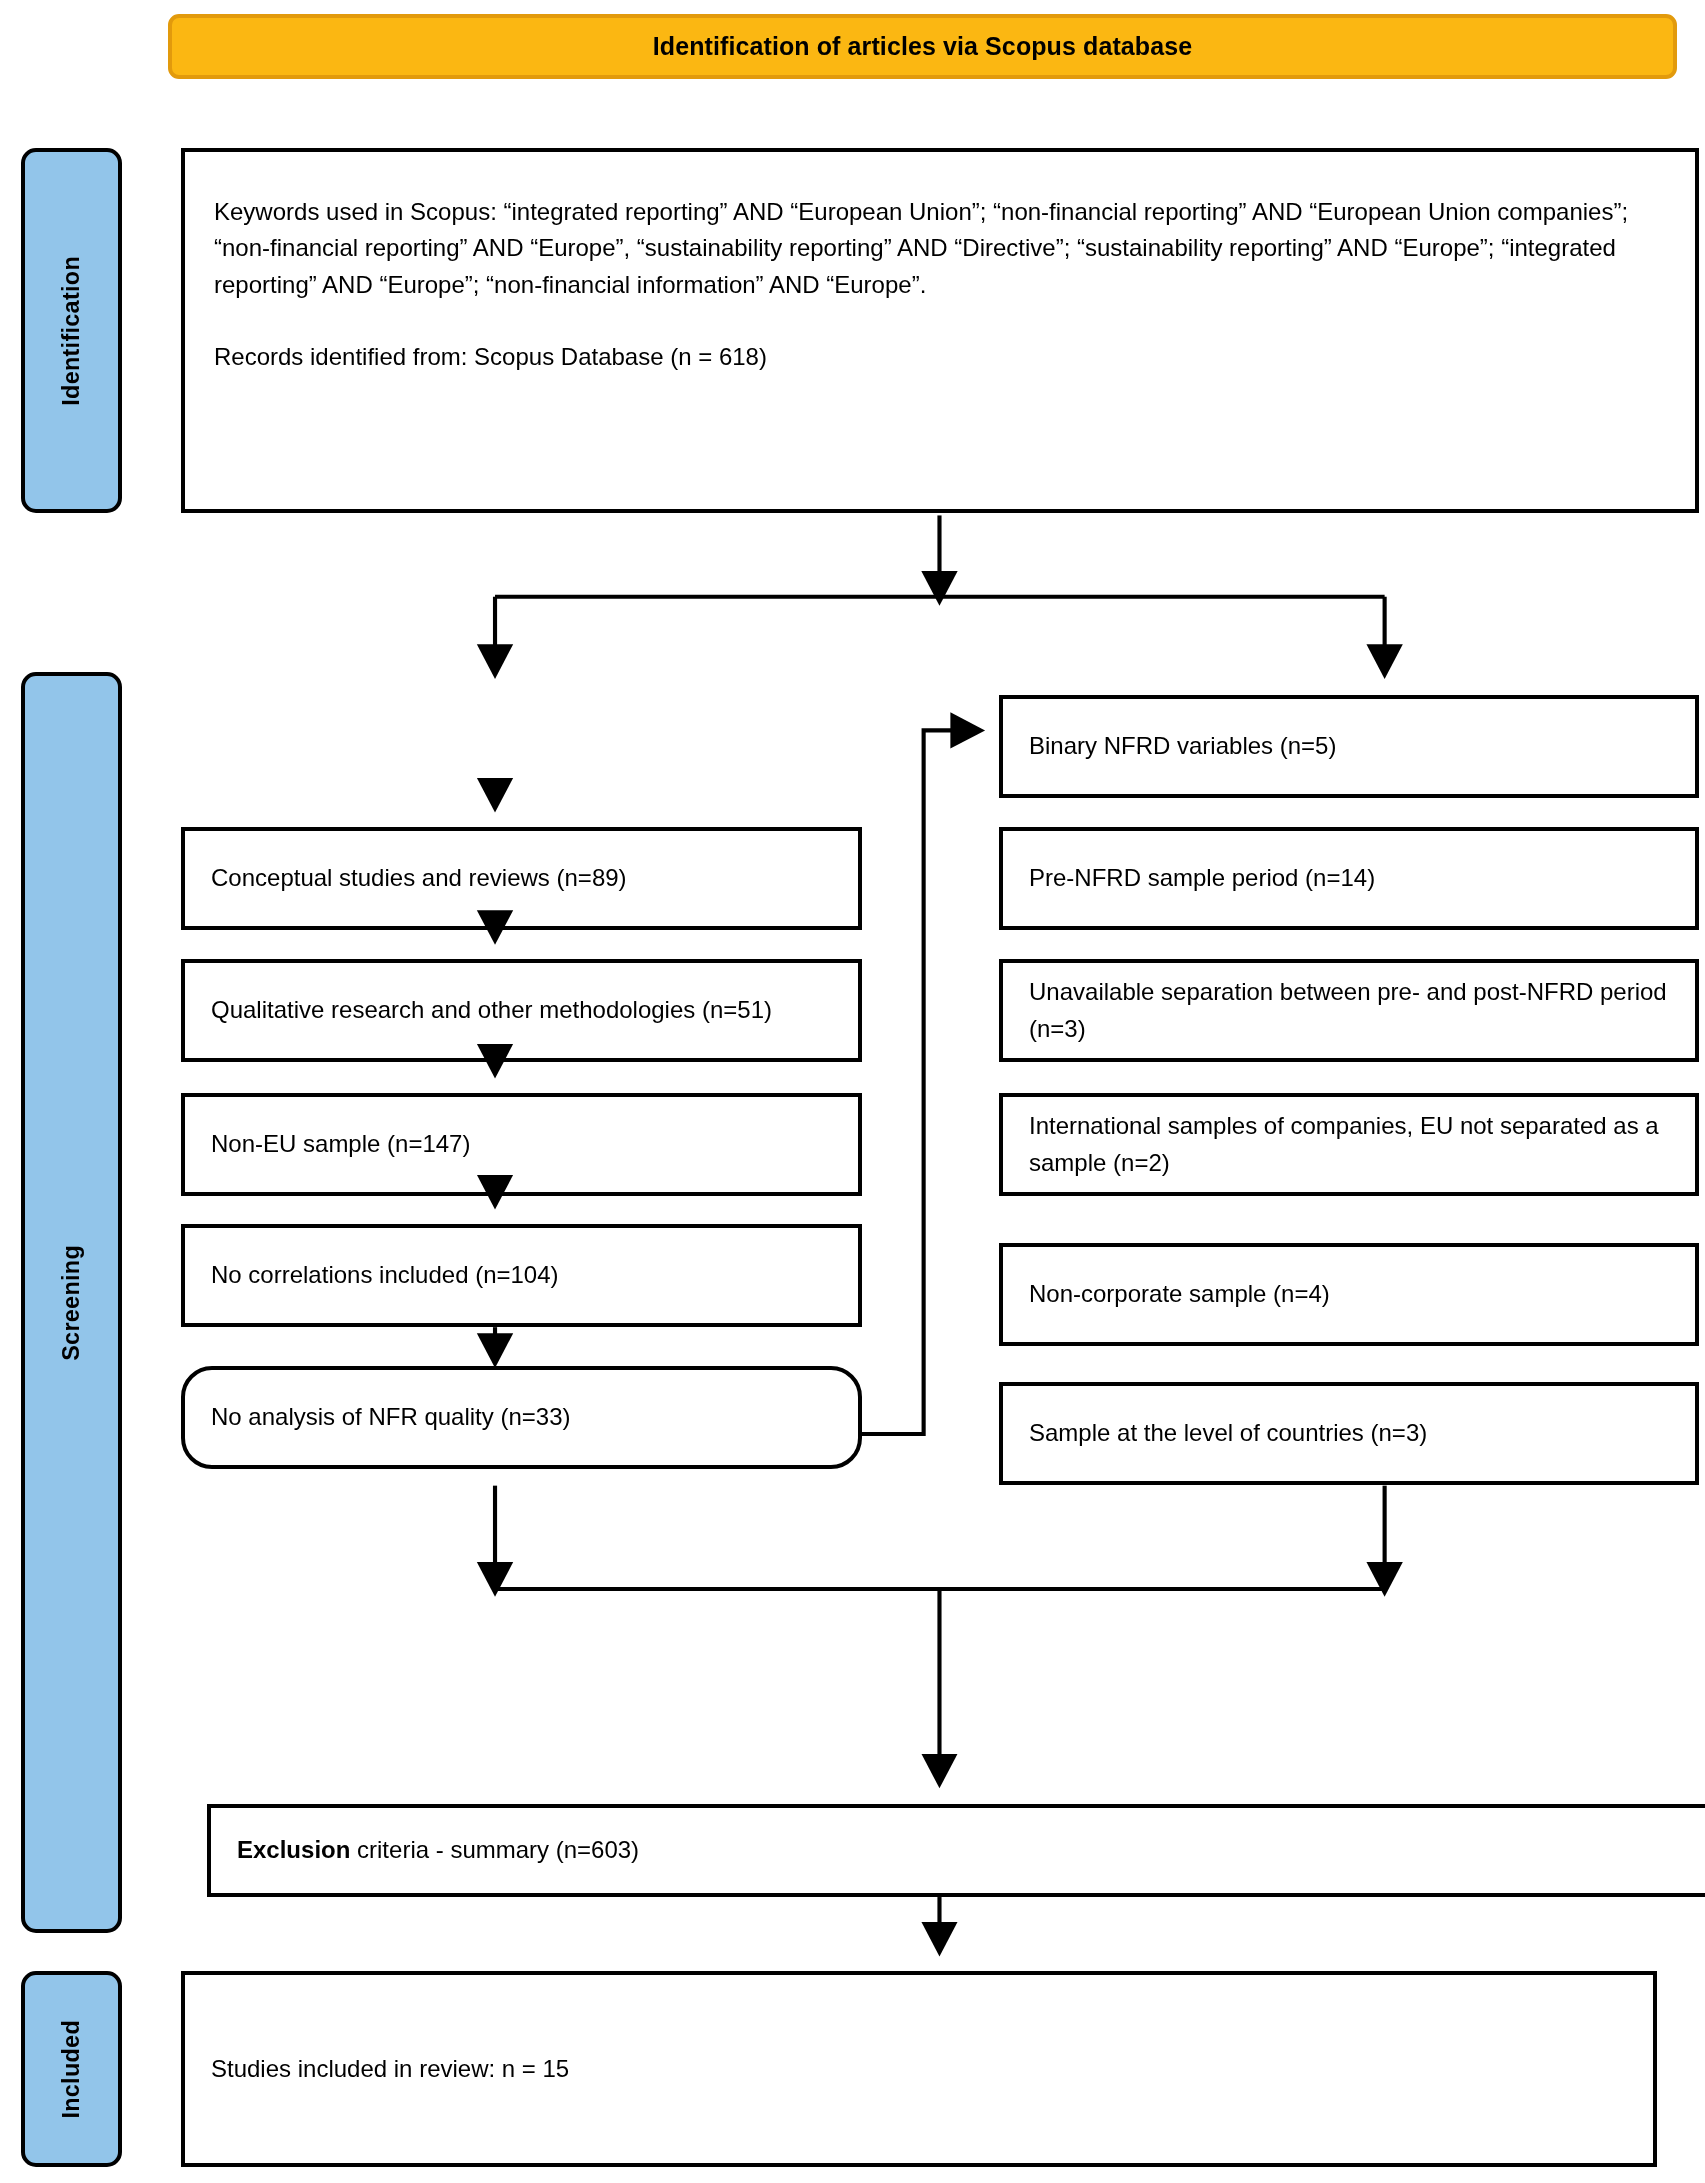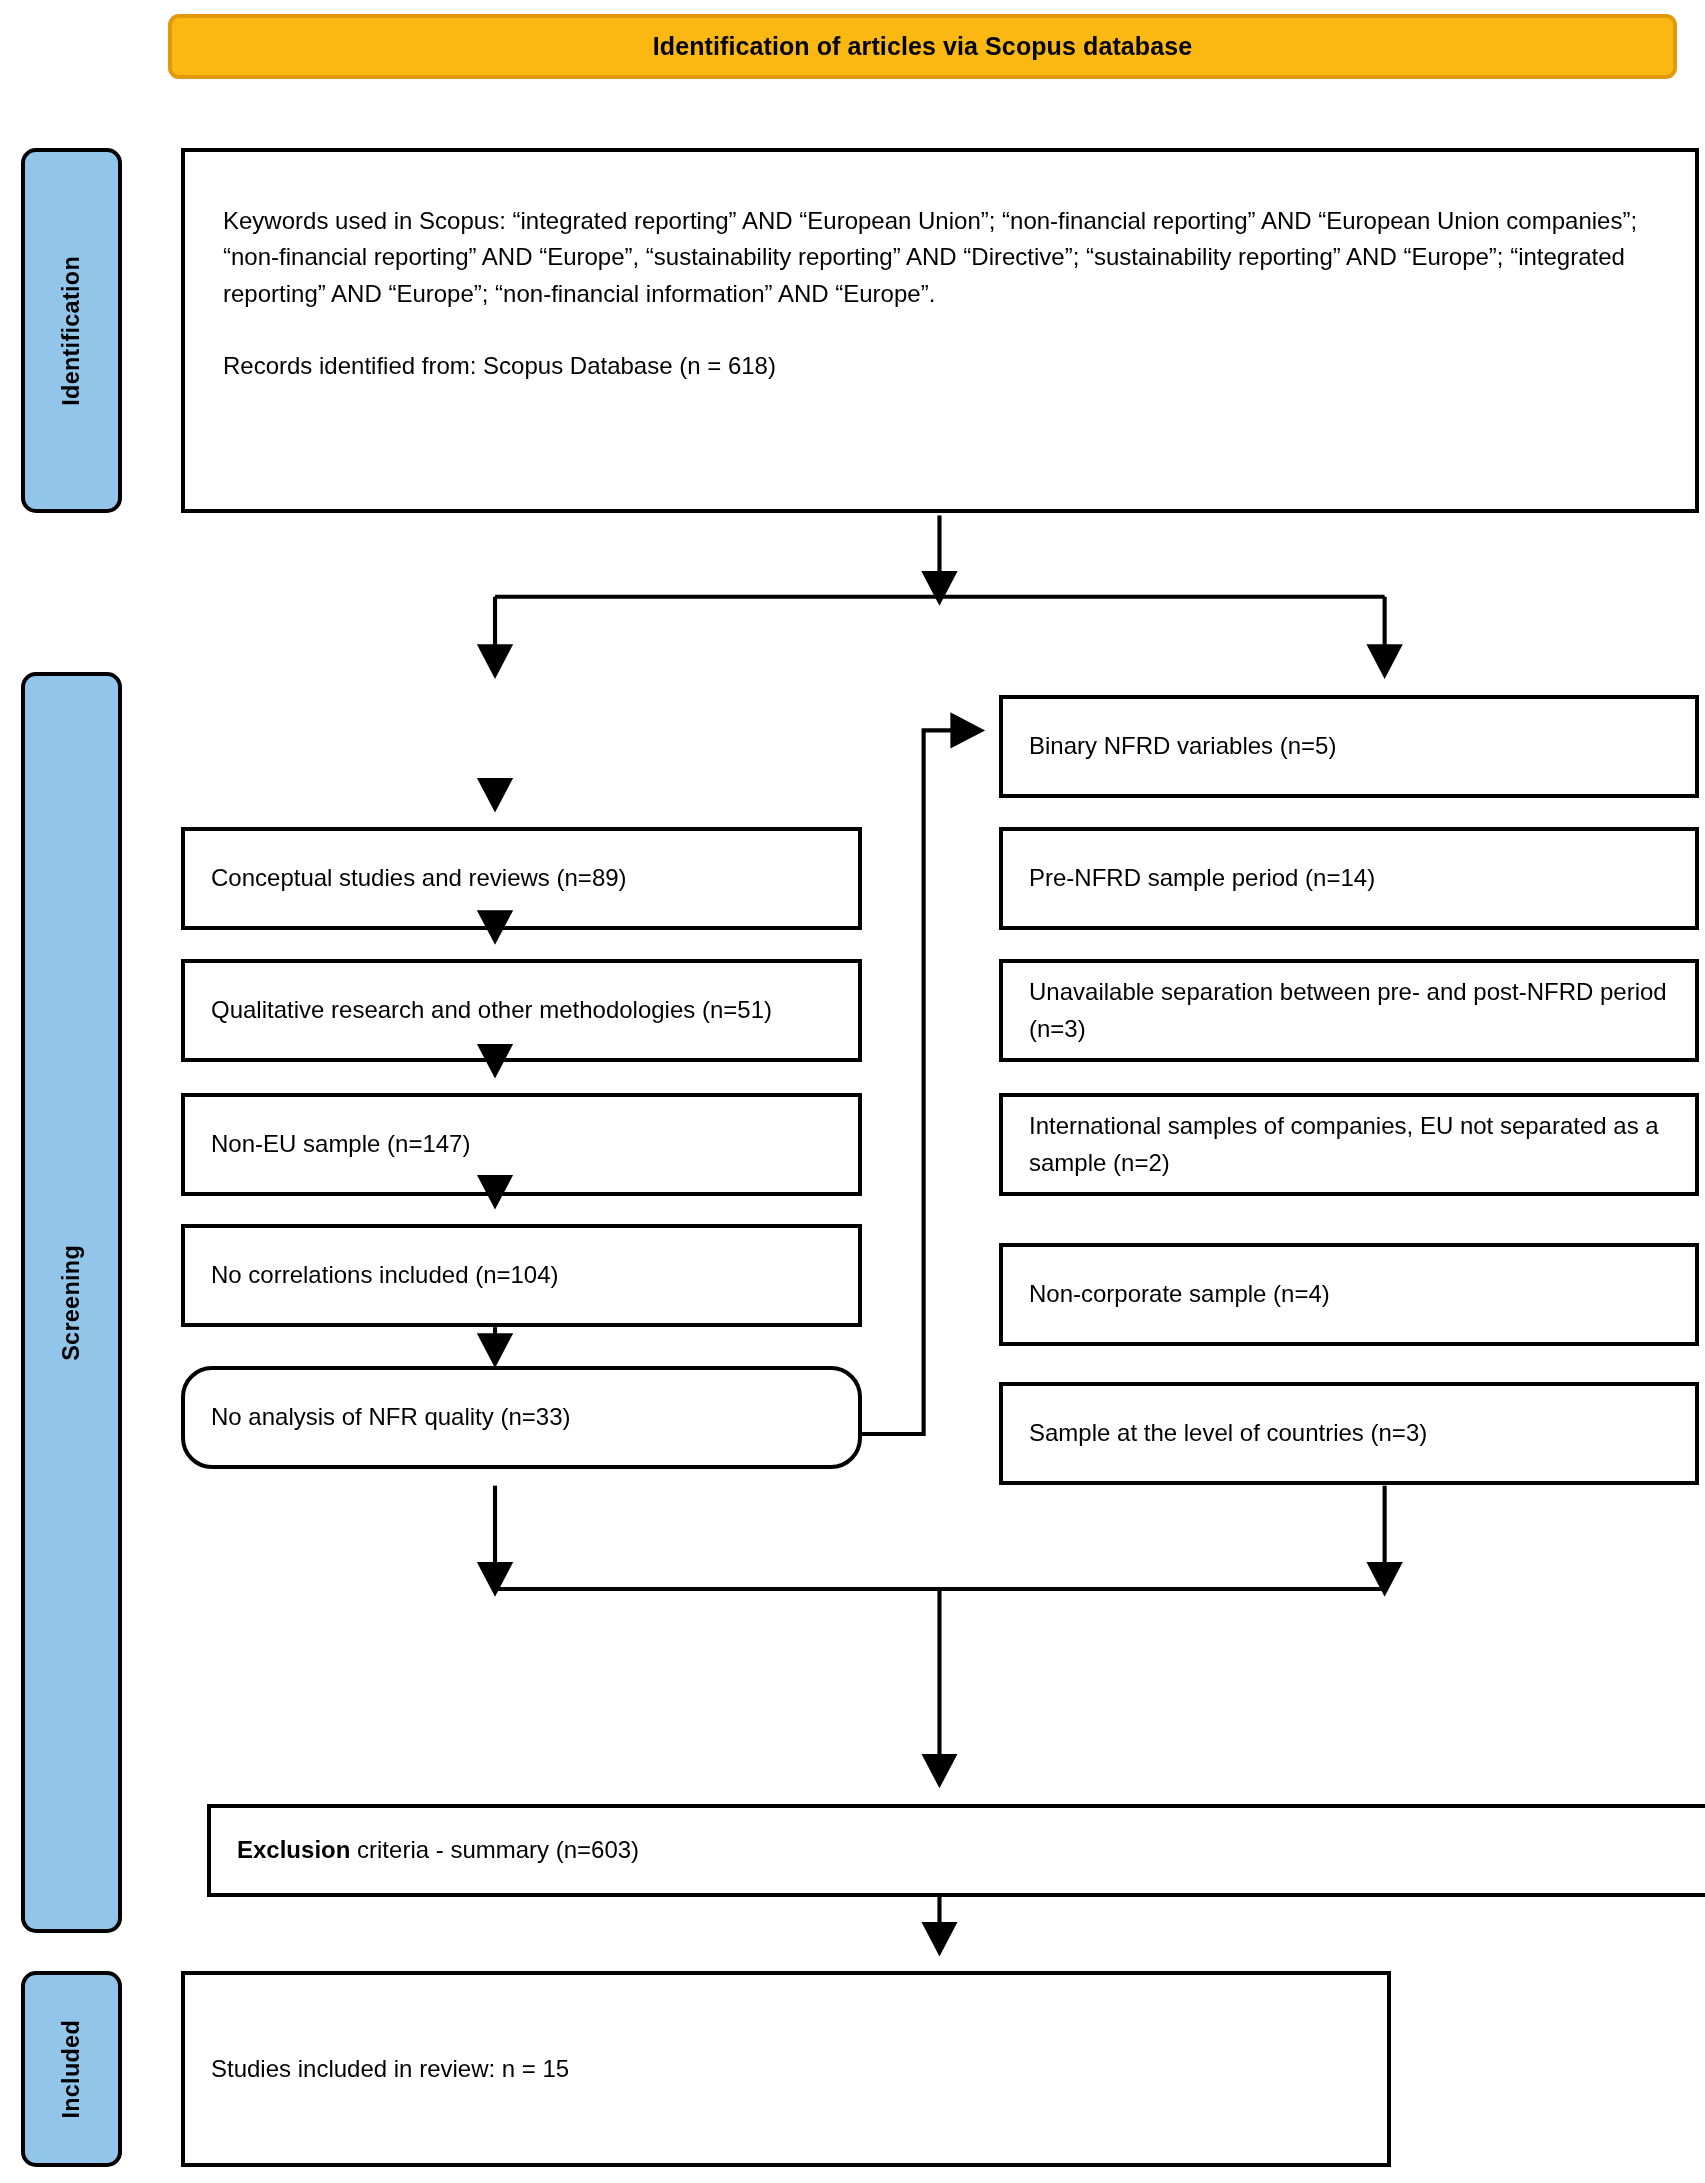--- a/index.html
+++ b/index.html
@@ -67,21 +67,21 @@
     display:flex;
     align-items:center;
   }
   .box .txt{
     font-size:24px;
     line-height:1.52;
     padding:0 26px;
     width:100%;
     box-sizing:border-box;
   }
-  .box .txt p{margin:12px;}
+  .box .txt p{margin:3px;}
   .box .txt p.gap{margin-top:36px;}
 
   
   #box-identification{
     left:181px; top:148px; width:1518px; height:365px;
     align-items:flex-start;
   }
   #box-identification .txt{ padding-top:39px; }
 
   
@@ -100,21 +100,21 @@
   #box-r2{ top:827px; height:103px; }
   #box-r3{ top:959px; height:103px; }
   #box-r4{ top:1093px; height:103px; }
   #box-r5{ top:1243px; height:103px; }
   #box-r6{ top:1382px; height:103px; }
 
   #box-exclusion{
     left:181px; top:1804px; width:1518px; height:93px;margin-left:26px;
   }
   #box-included{
-    left:181px; top:1971px; width:1210px; height:196px;
+    left:181px; top:1971px; width:1476px; height:196px;
   }
   #box-exclusion .txt b{font-weight:bold;}
 
   
   #wires{ position:absolute; left:0; top:0; width:1706px; height:2183px; pointer-events:none; }
 </style>
 </head>
 <body>
 
 <div id="page">

